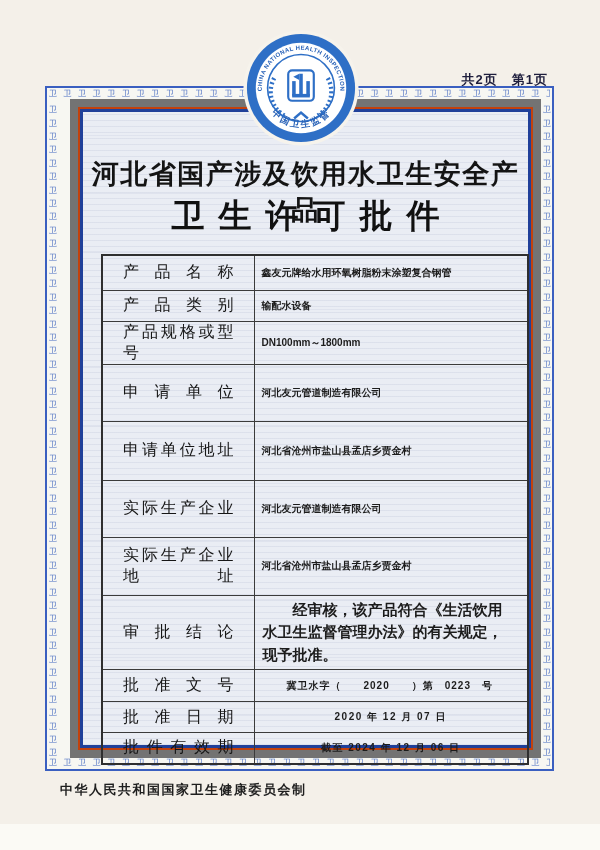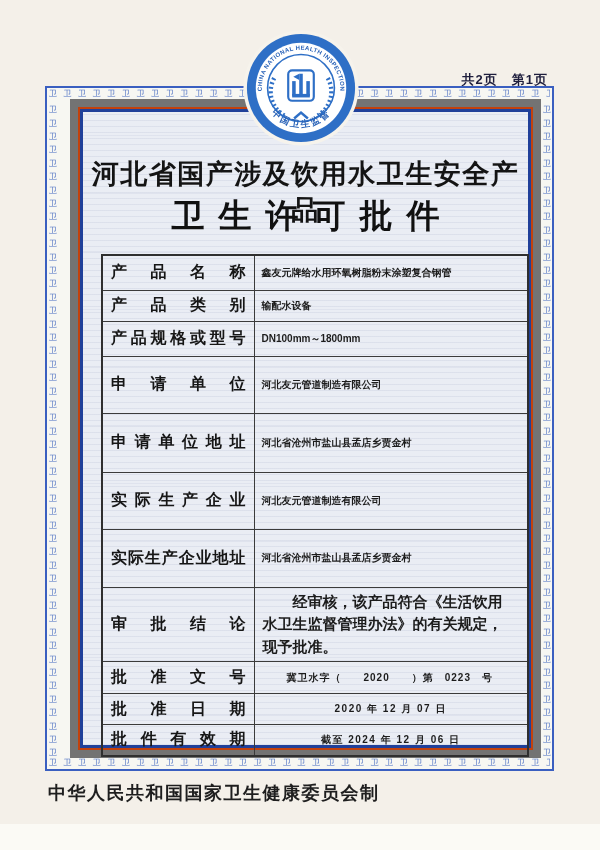--- a/index.html
+++ b/index.html
@@ -57,36 +57,36 @@
   
   table.cert {
     position:absolute; left:18px; top:142px; width:428px;
     border-collapse:collapse; table-layout:fixed;
   }
   table.cert td {
     border:1px solid #3b3b3b; vertical-align:middle;
   }
   table.cert { border:2px solid #2f2f2f; }
   td.lbl {
-    width:152px; font-size:16px; font-weight:bold; color:#161616;
-    padding:0 8px; text-align:justify; text-align-last:justify;
+    width:152px; font-size:16px; font-weight:normal; color:#161616;
+    padding:0 20px; text-align:justify; text-align-last:justify;
   }
   td.val {
     font-size:10px; font-weight:bold; color:#1c1c1c; padding-left:7px;
   }
   td.val-para {
     font-size:15px; line-height:1.5; text-indent:2em;
     padding:3px 21px 3px 8px;
   }
   td.val-doc { padding-left:32px; letter-spacing:1px; }
   td.val-center { text-align:center; padding-left:0; letter-spacing:1.5px; }
   
   .footer {
-    position:absolute; left:48px; top:781px;
-    font-size:18px; font-weight:bold; letter-spacing:1.5px; color:#1e1e1e;
+    position:absolute; left:60px; top:781px;
+    font-size:13px; font-weight:bold; letter-spacing:1.5px; color:#1e1e1e;
   }
 </style>
 </head>
 <body>
 
 <div class="pagination">共2页　第1页</div>
 
 <div class="frame">
   <div class="glyph-strip strip-top">卫 卫 卫 卫 卫 卫 卫 卫 卫 卫 卫 卫 卫 卫 卫 卫 卫 卫 卫 卫 卫 卫 卫 卫 卫 卫 卫 卫 卫 卫 卫 卫 卫 卫 卫 卫 卫 卫 卫 卫 卫 卫 卫 卫 卫 卫 卫 卫 卫 卫 卫 卫 卫 卫 卫 卫 卫 卫 卫 卫 卫 卫 卫 卫 卫 卫 卫 卫 卫 卫 卫 卫 卫 卫 卫 卫 卫 卫 卫 卫 卫 卫 卫 卫 卫 卫 卫 卫 卫 卫 卫 卫 卫 卫 卫 卫 卫 卫 卫 卫 卫 卫 卫 卫 卫 卫 卫 卫 卫 卫 </div>
   <div class="glyph-strip strip-bottom">卫 卫 卫 卫 卫 卫 卫 卫 卫 卫 卫 卫 卫 卫 卫 卫 卫 卫 卫 卫 卫 卫 卫 卫 卫 卫 卫 卫 卫 卫 卫 卫 卫 卫 卫 卫 卫 卫 卫 卫 卫 卫 卫 卫 卫 卫 卫 卫 卫 卫 卫 卫 卫 卫 卫 卫 卫 卫 卫 卫 卫 卫 卫 卫 卫 卫 卫 卫 卫 卫 卫 卫 卫 卫 卫 卫 卫 卫 卫 卫 卫 卫 卫 卫 卫 卫 卫 卫 卫 卫 卫 卫 卫 卫 卫 卫 卫 卫 卫 卫 卫 卫 卫 卫 卫 卫 卫 卫 卫 卫 </div>

